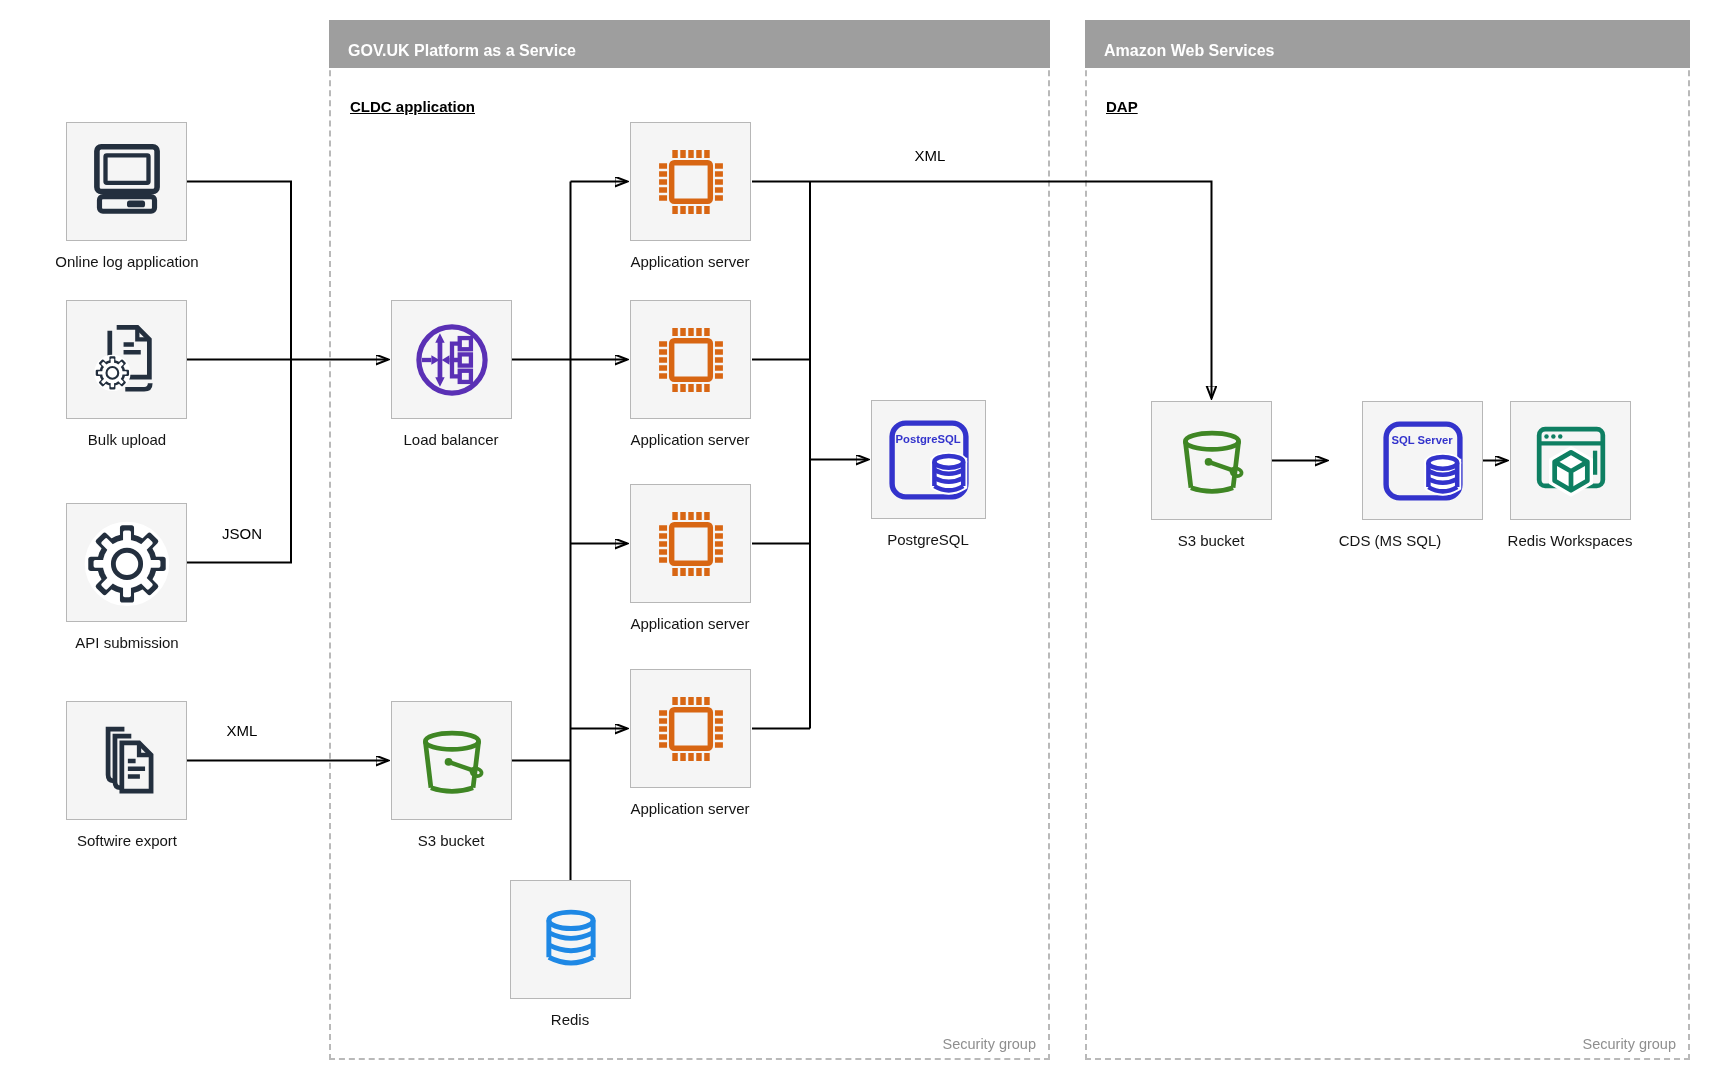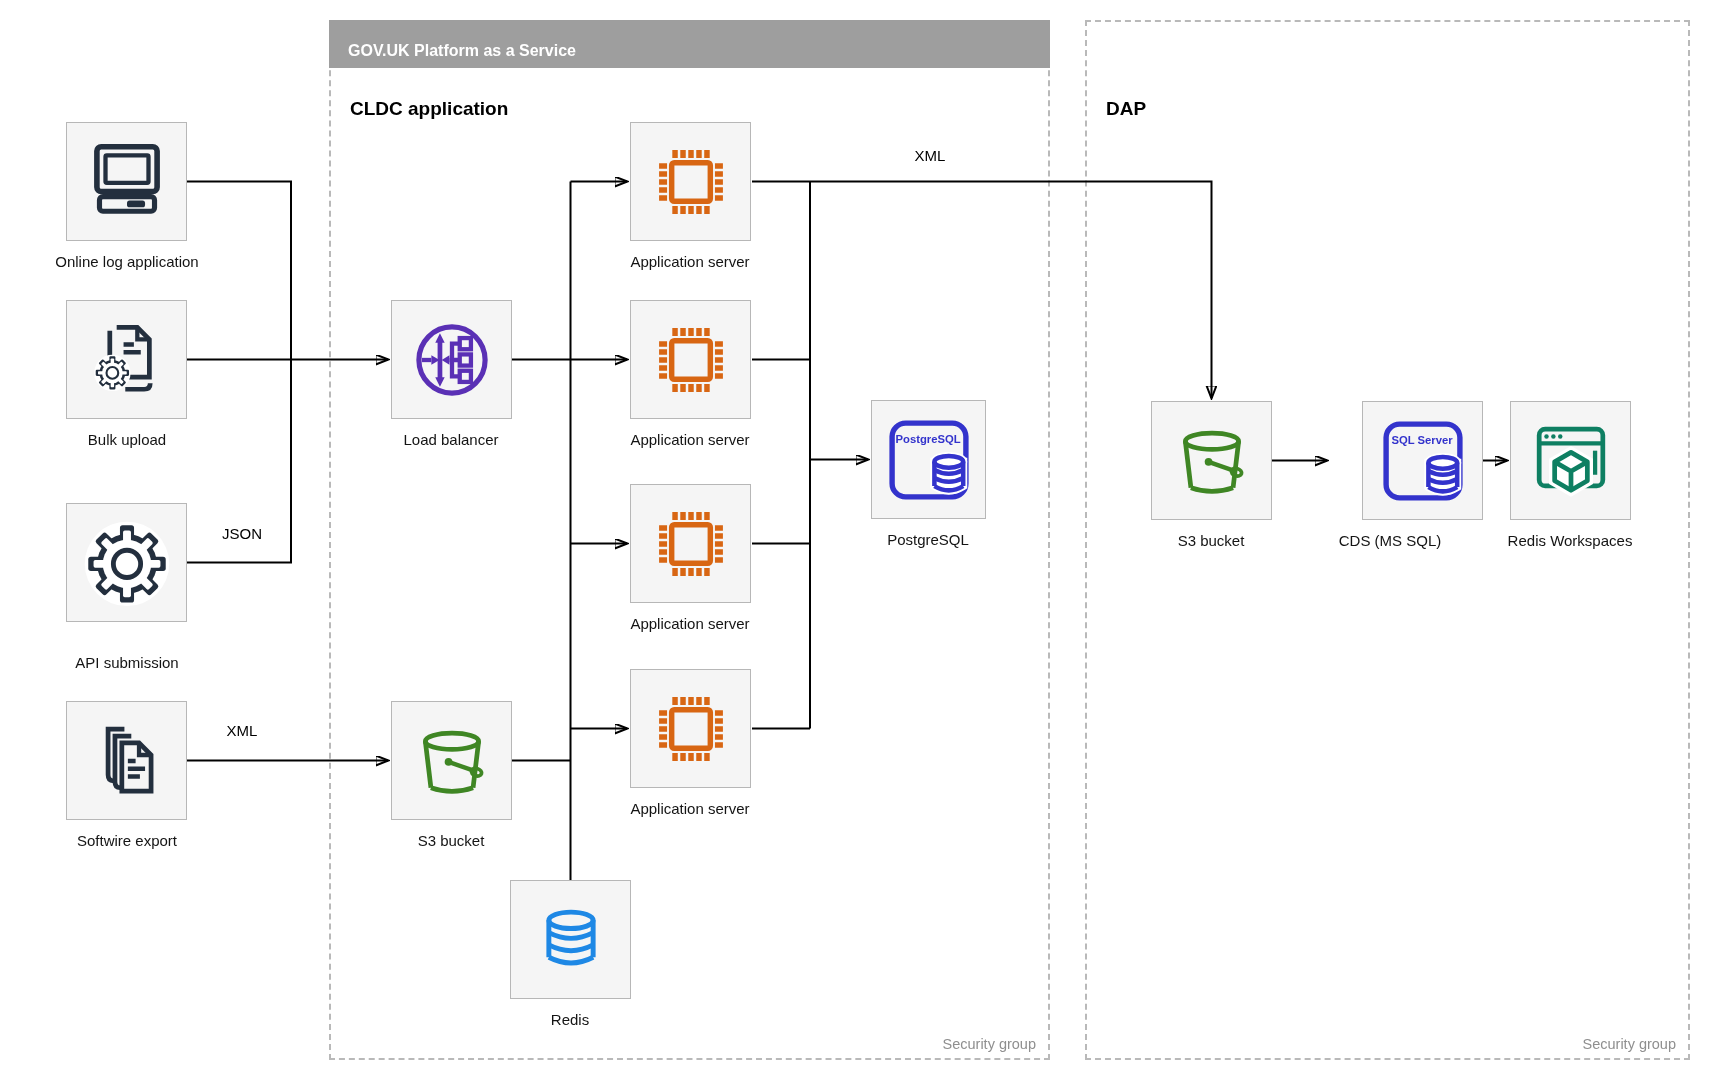--- a/index.html
+++ b/index.html
@@ -8,21 +8,21 @@
     --connector:#000000; --security-text:#8f8f8f; --icon-dark:#232f3e;
     --icon-orange:#d86613; --icon-purple:#5a30b5; --icon-green:#3f8624;
     --icon-blue-db:#3333cc; --icon-blue-redis:#1e88e5; --icon-teal:#0e7f62;
   }
   html,body{margin:0;padding:0;background:#ffffff;}
   #canvas{position:relative;width:1712px;height:1082px;background:#fff;overflow:hidden;
           font-family:"Liberation Sans","DejaVu Sans",sans-serif;}
   .container{position:absolute;border:2px dashed var(--container-border);box-sizing:border-box;z-index:0;background:transparent;}
   .chead{position:absolute;left:-2px;top:-2px;width:calc(100% + 4px);height:48px;background:var(--container-header-bg);}
   .ctitle{color:var(--container-header-text);font-weight:bold;font-size:16px;line-height:61px;padding-left:19px;white-space:nowrap;}
-  .csub{position:absolute;left:19px;top:76px;font-weight:bold;font-size:19px;color:#000;}
+  .csub{position:absolute;left:19px;top:76px;font-weight:bold;font-size:15px;color:#000;text-decoration:underline;}
   .csec{position:absolute;right:12px;bottom:6px;font-size:14.5px;color:var(--security-text);}
   #wires{position:absolute;left:0;top:0;z-index:1;}
   #wires path{stroke:var(--connector);stroke-width:2;fill:none;}
   .node{position:absolute;width:121px;height:119px;background:var(--node-fill);
         border:1px solid var(--node-border);box-sizing:border-box;z-index:2;
         display:flex;align-items:center;justify-content:center;}
   .nlabel{position:absolute;width:220px;text-align:center;font-size:15px;color:#141414;z-index:3;white-space:nowrap;}
   .elabel{position:absolute;width:100px;text-align:center;font-size:15px;color:#000;z-index:3;}
   .ic{display:block;}
   .ic-dark{color:var(--icon-dark);} .ic-orange{color:var(--icon-orange);}
@@ -40,20 +40,23 @@
 
   <div class="container" style="left:329px;top:20px;width:721px;height:1040px;">
     <div class="chead">
       <div class="ctitle">GOV.UK Platform as a Service</div>
     </div>
     <div class="csub">CLDC application</div>
     <div class="csec">Security group</div>
   </div>
 
   <div class="container" style="left:1085px;top:20px;width:605px;height:1040px;">
+    <div class="chead">
+      <div class="ctitle">Amazon Web Services</div>
+    </div>
     <div class="csub">DAP</div>
     <div class="csec">Security group</div>
   </div>
 
   <svg id="wires" width="1712" height="1082" viewBox="0 0 1712 1082">
     <defs>
       <marker id="arr" markerUnits="userSpaceOnUse" markerWidth="14" markerHeight="12" refX="12.5" refY="5" orient="auto">
         <path d="M0,0 L13,5 L0,10 Z" fill="#000" stroke="none"></path>
       </marker>
       <g id="gear8">
@@ -126,21 +129,21 @@
       <use href="#gear8" transform="translate(33,65) scale(0.44)"></use>
     </svg>
   </div>
   <div class="nlabel" style="left:17px;top:431px;text-align:center;">Bulk upload</div>
 
   <div class="node" style="left:66px;top:503px;">
     <svg class="ic ic-dark" width="88" height="88" viewBox="0 0 100 100">
       <use href="#gear8" transform="translate(50,51)"></use>
     </svg>
   </div>
-  <div class="nlabel" style="left:17px;top:634px;margin-top:20px;">API submission</div>
+  <div class="nlabel" style="left:17px;top:634px;">API submission</div>
 
   <div class="node" style="left:66px;top:701px;">
     <svg class="ic ic-dark" width="86" height="86" viewBox="0 0 100 100">
       <path class="s" stroke-width="5.5" d="M47,13 H28 V66 Q28,73 34,73"></path>
       <path class="s" stroke-width="5.5" d="M55,21 H36 V74 Q36,81 42,81"></path>
       <path class="s" stroke-width="5.5" d="M44,29 H64 L78,43 V85 H44 Z"></path>
       <path class="s" stroke-width="5" d="M64,29 V43 H78"></path>
       <path class="s" stroke-width="5" d="M51,50 H60 M51,59 H71 M51,68 H65"></path>
     </svg>
   </div>

